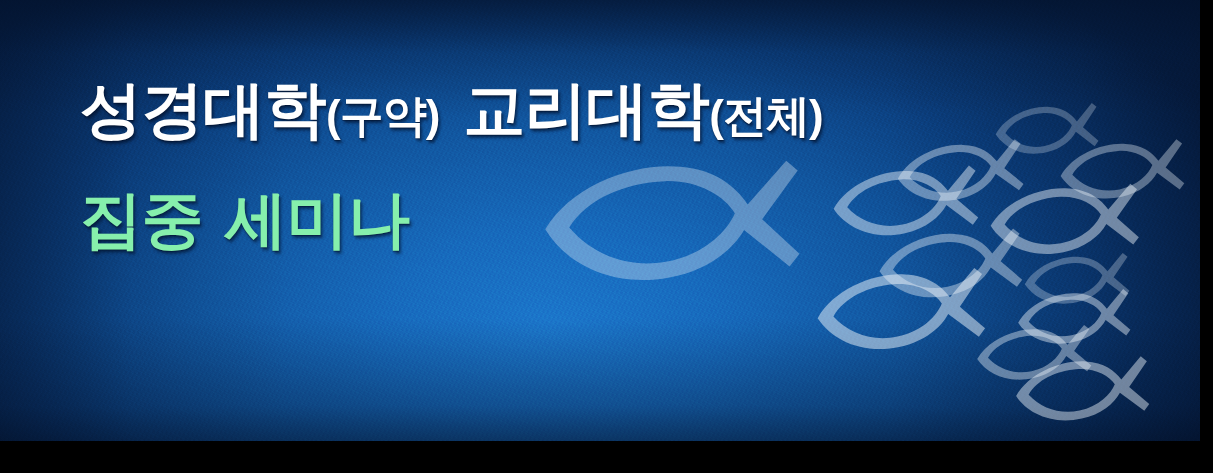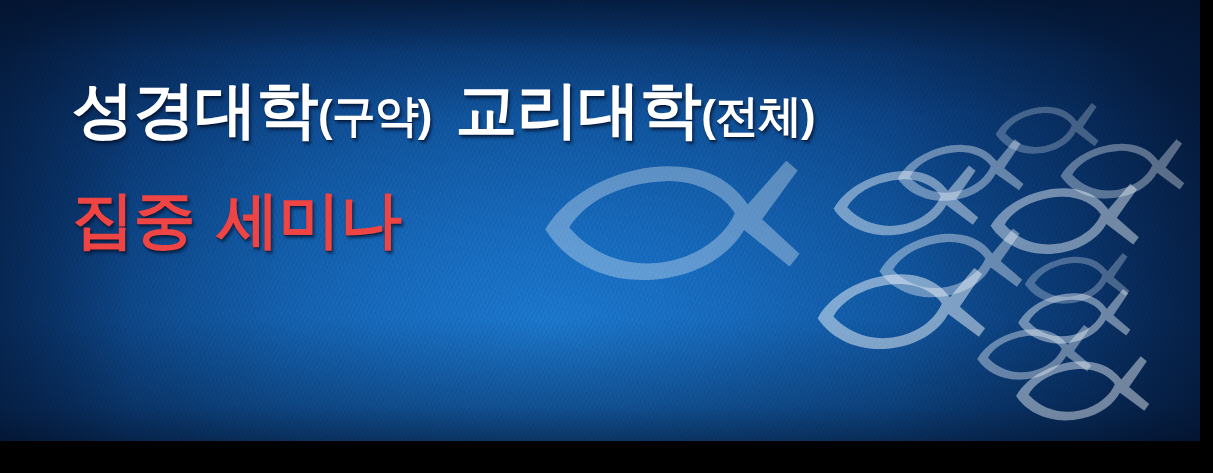--- a/index.html
+++ b/index.html
@@ -79,21 +79,21 @@
   .fish {
     position: absolute;
     transform-origin: 50% 50%;
   }
   .fish svg { display: block; width: 100%; height: 100%; overflow: visible; }
   .fish path { fill: #eef5fb; }
 
   
   .text-block {
     position: absolute;
-    left: 72px;
+    left: 80px;
     top: 68px;
     z-index: 5;
   }
   .line {
     white-space: nowrap;
     font-weight: 700;
     letter-spacing: -0.5px;
   }
   .line1 {
     font-size: 62px;
@@ -103,21 +103,21 @@
   }
   .line1 .paren {
     font-size: 44px;
     letter-spacing: -1px;
   }
   .line1 .gap { display:inline-block; width: 24px; }
   .line2 {
     font-size: 62px;
     line-height: 84px;
     margin-top: 20px;
-    color: #ef4444;
+    color: #86efac;
     text-shadow: 2px 3px 3px rgba(0,14,38,0.55), 0 1px 1px rgba(0,10,30,0.45);
   }
   .line2 .gap { display:inline-block; width: 22px; }
 </style>
 </head>
 <body>
 
 <div id="banner">
 
   <div class="bg-base"></div>

